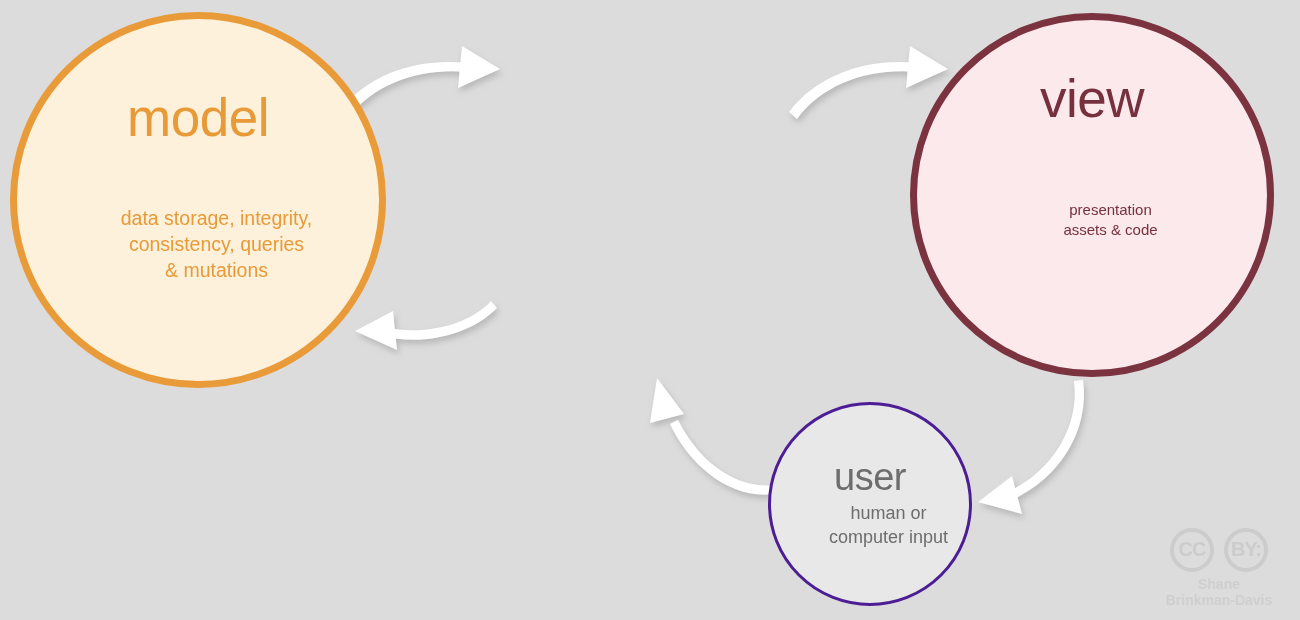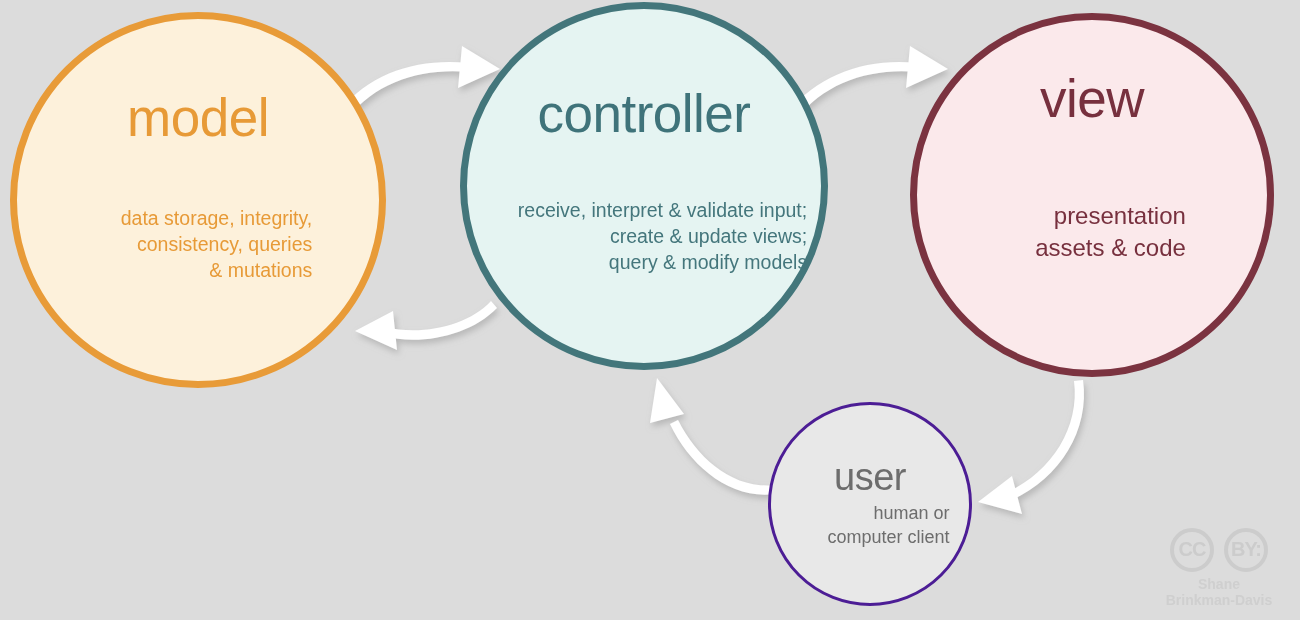--- a/index.html
+++ b/index.html
@@ -32,21 +32,21 @@
     align-items: center;
     z-index: 3;
   }
   .node-title {
     font-weight: normal;
     letter-spacing: -0.5px;
     line-height: 1;
     white-space: nowrap;
   }
   .node-desc {
-    text-align: right;
+    text-align: center;
     line-height: 1.33;
     white-space: pre-line;
     margin-left: 37px;
   }
 
   
   #node-model {
     left: 10px; top: 12px;
     width: 376px; height: 376px;
     background: #fdf1db;
@@ -66,21 +66,21 @@
   #node-controller .node-desc  { font-size: 19.5px; color: #44767c; margin-top: 58px; }
 
   
   #node-view {
     left: 910px; top: 13px;
     width: 364px; height: 364px;
     background: #fbe9eb;
     border: 7px solid #7b3340;
   }
   #node-view .node-title { font-size: 53px; color: #77303e; margin-top: 52px; }
-  #node-view .node-desc  { font-size: 24px; color: #77303e; margin-top: 75px; }
+  #node-view .node-desc  { font-size: 15px; color: #77303e; margin-top: 75px; }
 
   
   #node-user {
     left: 768px; top: 402px;
     width: 204px; height: 204px;
     background: #e8e8e8;
     border: 3px solid #4c1d95;
     justify-content: center;
   }
   #node-user .node-title { font-size: 38px; color: #6d6d6d; margin-top: 0; }
@@ -162,37 +162,31 @@
     </g>
   </svg>
 
   <div class="node" id="node-model">
     <div class="node-title">model</div>
     <div class="node-desc">data storage, integrity,
 consistency, queries
 &amp; mutations</div>
   </div>
 
-  <div class="node" id="node-controller">
-    <div class="node-title">controller</div>
-    <div class="node-desc">receive, interpret &amp; validate input;
-create &amp; update views;
-query &amp; modify models</div>
-  </div>
 
   <div class="node" id="node-view">
     <div class="node-title">view</div>
     <div class="node-desc">presentation
 assets &amp; code</div>
   </div>
 
   <div class="node" id="node-user">
     <div class="node-title">user</div>
     <div class="node-desc">human or
-computer client</div>
+computer input</div>
   </div>
 
   <div id="credit">
     <div id="credit-marks">
       <div class="cc-badge">CC</div>
       <div class="cc-badge">BY:</div>
     </div>
     <div id="credit-name">Shane
 Brinkman-Davis</div>
   </div>

